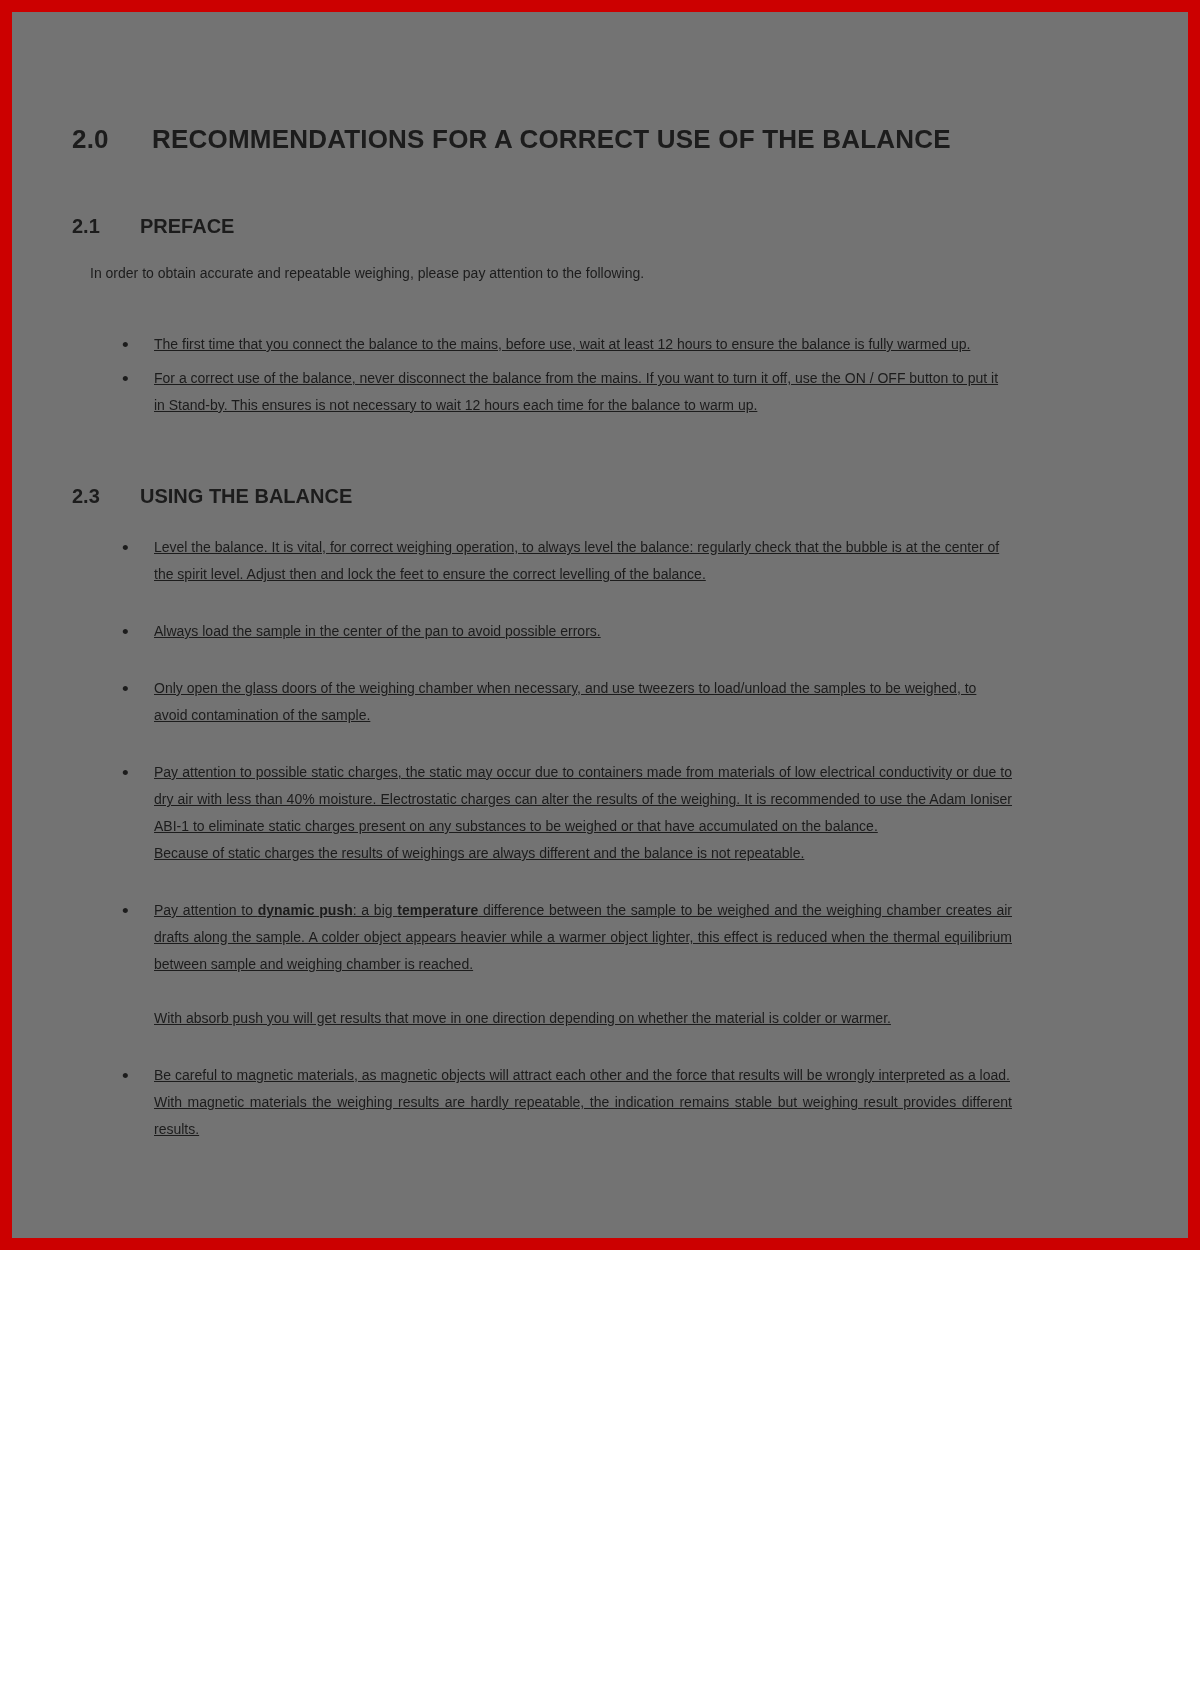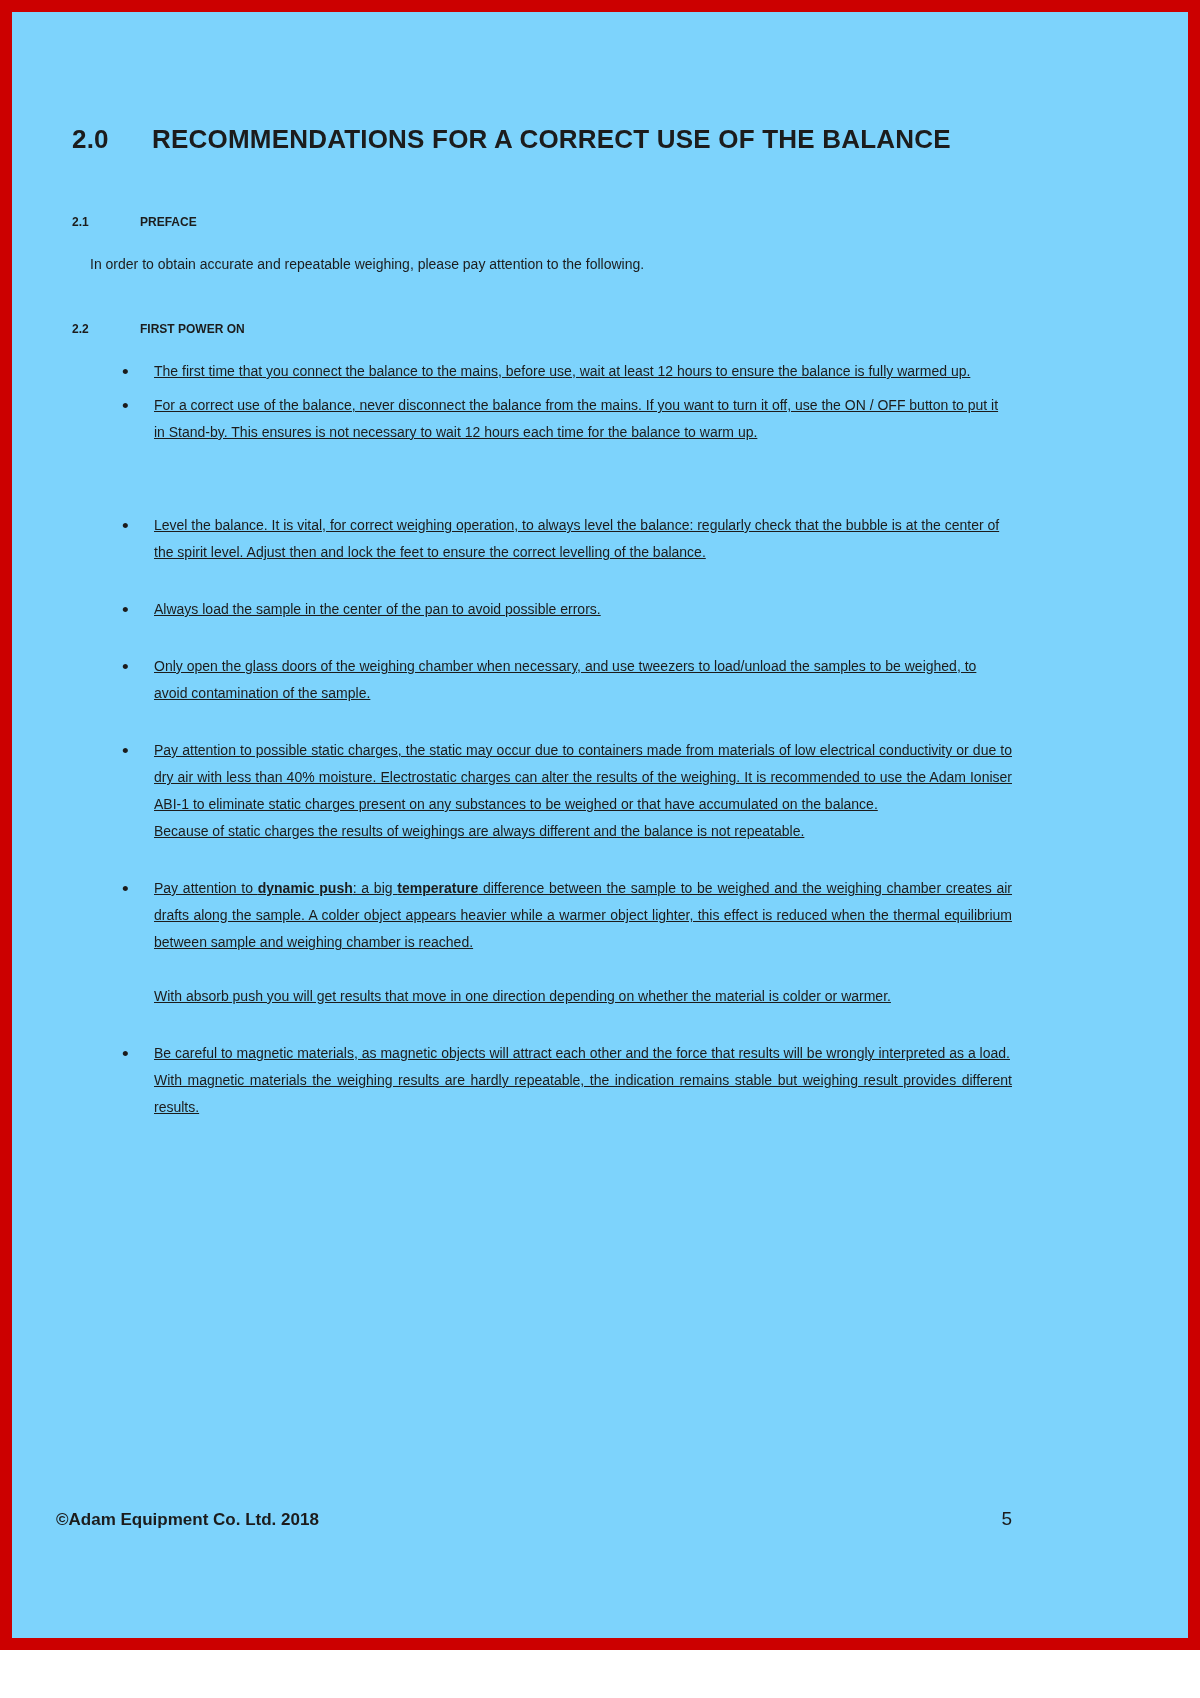--- a/index.html
+++ b/index.html
@@ -1,22 +1,22 @@
 <!DOCTYPE html>
 <html><head>
 <meta charset="utf-8">
 <style>
   html, body { margin: 0; padding: 0; background: #ffffff; }
 
   .page {
     width: 1200px;
-    height: 1650px;
+    height: 1250px;
     box-sizing: border-box;
     border: 12px solid #cc0000;
-    background: #7dd3fc;
+    background: #737373;
     position: relative;
     overflow: hidden;
     font-family: "Liberation Sans", sans-serif;
     color: #1c1c1c;
   }
 
   .content {
     padding: 112px 176px 0 60px;
   }
 
@@ -26,21 +26,21 @@
     font-weight: 700;
     letter-spacing: 0.2px;
   }
   .doc-title .num {
     display: inline-block;
     width: 80px;
   }
 
   .sec-head {
     margin: 0;
-    font-size: 12px;
+    font-size: 20px;
     font-weight: 700;
   }
   .sec-head .num {
     display: inline-block;
     width: 68px;
   }
 
   .body-text {
     font-size: 14px;
     line-height: 27px;
@@ -105,32 +105,32 @@
   <div class="content">
 
     <h1 class="doc-title"><span class="num">2.0</span><span>RECOMMENDATIONS FOR A CORRECT USE OF THE BALANCE</span></h1>
 
     <section class="sec">
       <h2 class="sec-head"><span class="num">2.1</span><span>PREFACE</span></h2>
       <p class="body-text intro">In order to obtain accurate and repeatable weighing, please pay attention to the following.</p>
     </section>
 
     <section class="sec sec-power">
-      <h2 class="sec-head"><span class="num">2.2</span><span>FIRST POWER ON</span></h2>
       <ul class="bullets tight body-text">
         <li>
             <p>The first time that you connect the balance to the mains, before use, wait at least 12 hours to ensure the balance is fully warmed up.</p>
           </li>
         <li>
             <p>For a correct use of the balance, never disconnect the balance from the mains. If you want to turn it off, use the ON / OFF button to put it in Stand-by. This ensures is not necessary to wait 12 hours each time for the balance to warm up.</p>
           </li>
       </ul>
     </section>
 
     <section class="sec sec-using">
+      <h2 class="sec-head"><span class="num">2.3</span><span>USING THE BALANCE</span></h2>
       <ul class="bullets spaced body-text">
 
         <li>
           <p>Level the balance. It is vital, for correct weighing operation, to always level the balance: regularly check that the bubble is at the center of the spirit level. Adjust then and lock the feet to ensure the correct levelling of the balance.</p>
         </li>
 
         <li>
           <p>Always load the sample in the center of the pan to avoid possible errors.</p>
         </li>
 

